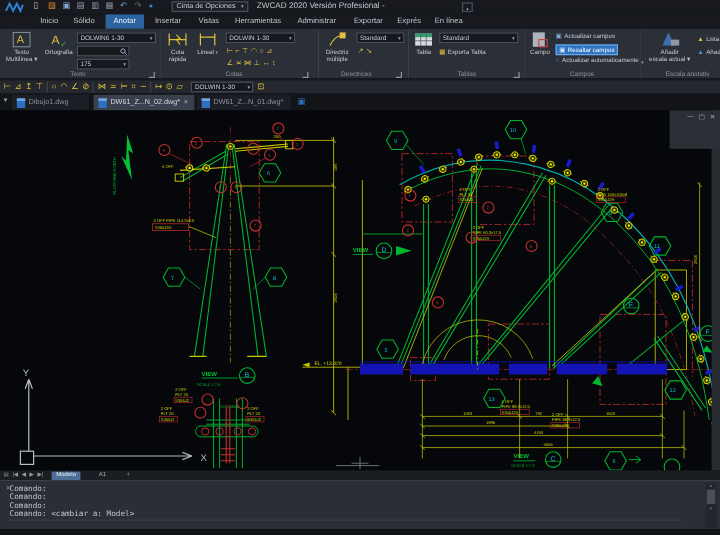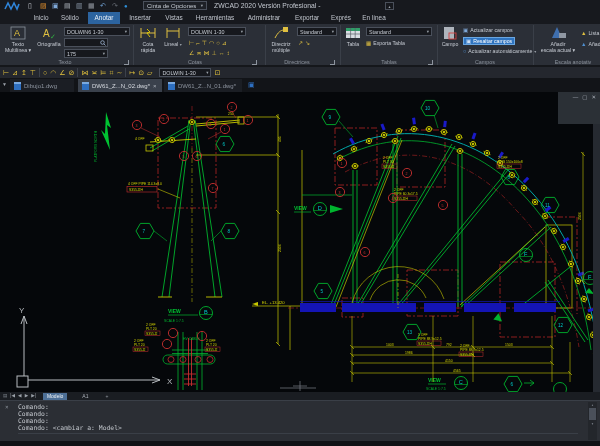--- a/index.html
+++ b/index.html
@@ -50,21 +50,21 @@
   #corner{left:558px;top:92px;width:42px;height:32px;background:#2b3036;font-size:5.5px;color:#a6acb5;
           display:flex;justify-content:flex-end;gap:4px;padding:2px 4px 0 0}
   
   #layoutbar{left:0;top:392px;width:600px;height:8px;background:#1a1d22;display:flex;align-items:center;gap:3px;padding-left:3px}
   .lnav{font-size:4.6px;color:#9aa0a8;line-height:8px}
   .ltab{font-size:5px;line-height:7px;padding:0 4px;color:#aab0b8}
   .ltab.model{background:#4d6f96;color:#eef2f6}
   
   #cmd{left:0;top:400px;width:600px;height:41px;background:#2b2e34;border-top:1px solid #3a3f47;
        font-family:"DejaVu Sans Mono",monospace;font-size:6.4px;color:#c2c6cc}
-  .cline{position:absolute;left:18px;white-space:pre}
+  .cline{position:absolute;left:8px;white-space:pre}
   #cmdx{position:absolute;left:5px;top:2px;color:#8c929b;font-size:6px}
   #cmdsb{position:absolute;left:588px;top:1px;width:9px;height:38px;background:#23262b;font-size:4px;
          color:#858b94;text-align:center;line-height:5px}
   #cmdsb .thumb{width:7px;height:12px;margin:1px auto;background:#4a505a}
   #statusstrip{left:0;top:441px;width:600px;height:5px;background:#101216}
   .gtb{fill:#00c232;font-size:5px;font-weight:bold;font-family:"Liberation Sans",sans-serif}
   .gts{fill:#00b42e;font-size:3.4px;font-family:"Liberation Sans",sans-serif}
   .yt{fill:#d8d800;font-size:3.4px;font-family:"Liberation Sans",sans-serif}
   .yt4{fill:#d8d800;font-size:4.2px;font-family:"Liberation Sans",sans-serif}
   .ct{fill:#00c8c8;font-size:5.6px;font-family:"Liberation Sans",sans-serif}

